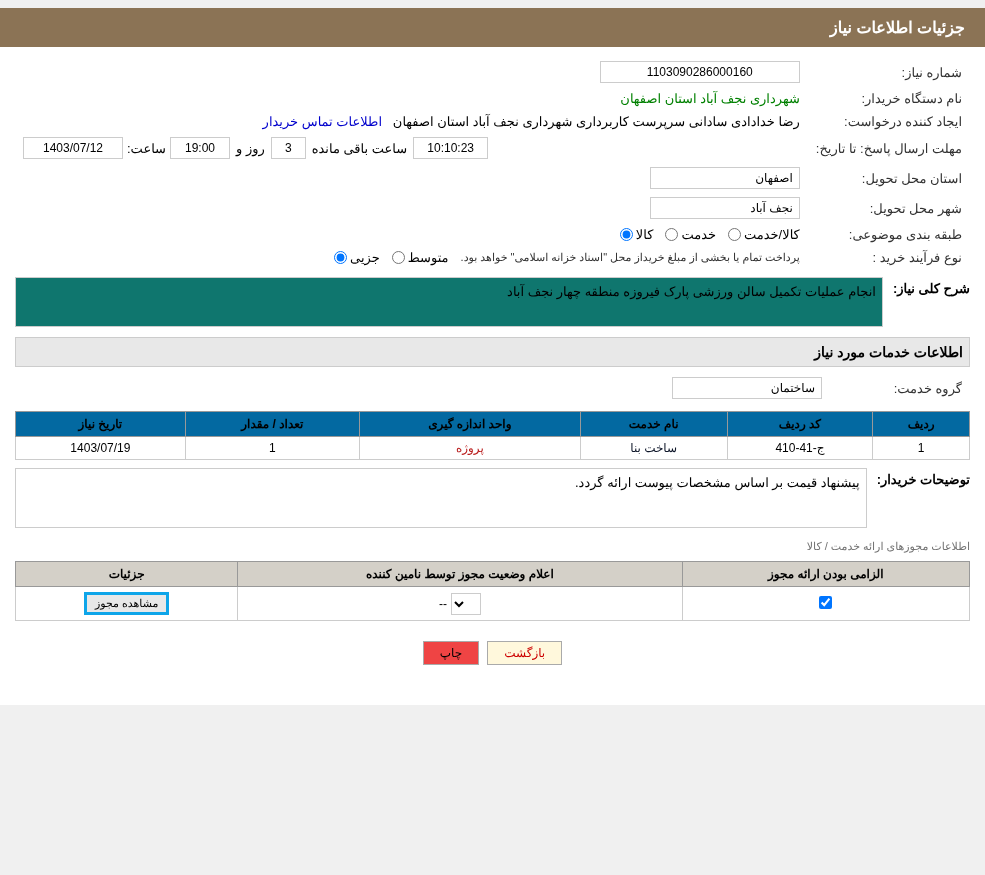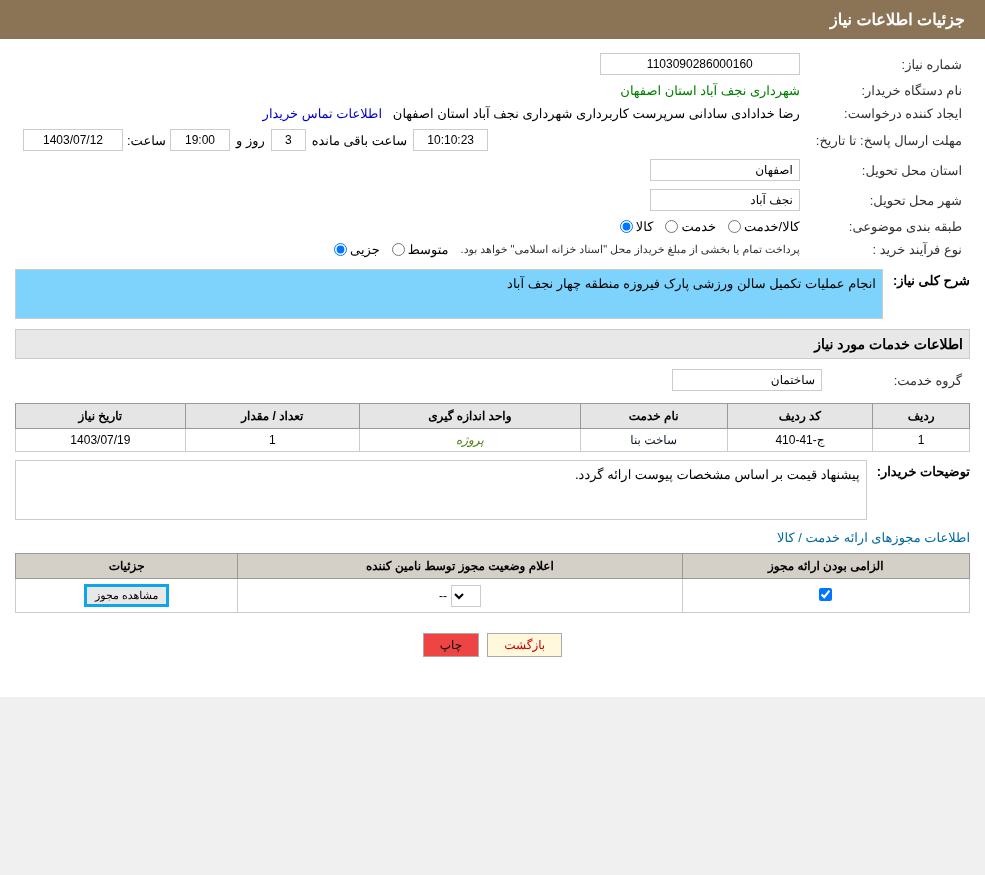--- a/index.html
+++ b/index.html
@@ -4,21 +4,21 @@
   <style>
     * { box-sizing: border-box; margin: 0; padding: 0; }
     body {
       font-family: Tahoma, Arial, sans-serif;
       font-size: 13px;
       background: #f0f0f0;
       direction: rtl;
     }
     .page-wrapper {
       max-width: 985px;
-      margin: 0 auto;
+      margin: 8px auto;
       background: #fff;
       padding-bottom: 30px;
     }
     .header-bar {
       background: #8B7355;
       color: #fff;
       text-align: right;
       padding: 10px 20px;
       font-size: 16px;
       font-weight: bold;
@@ -89,21 +89,21 @@
       align-items: center;
       gap: 3px;
     }
     .data-table {
       width: 100%;
       border-collapse: collapse;
       margin: 8px 0;
       font-size: 12px;
     }
     .data-table th {
-      background: #e5e5e5;
+      background: #0369a1;
       border: 1px solid #999;
       padding: 5px 8px;
       text-align: center;
       font-weight: bold;
     }
     .data-table td {
       border: 1px solid #ccc;
       padding: 4px 8px;
       text-align: center;
     }
@@ -148,23 +148,23 @@
       cursor: pointer;
       font-size: 11px;
     }
     .footer-btns {
       display: flex;
       justify-content: center;
       gap: 8px;
       margin-top: 20px;
     }
     .section-title-link {
-      color: #0369a1;
+      color: #737373;
       text-decoration: none;
-      font-size: 13px;
+      font-size: 11px;
     }
     .select-field {
       border: 1px solid #ccc;
       background: #fff;
       font-family: Tahoma, Arial, sans-serif;
       font-size: 12px;
       padding: 2px 4px;
       width: 200px;
     }
     .datetime-row {
@@ -285,21 +285,21 @@
               <input type="radio" name="purchase" checked="" style="">
             </div>
           </div>
         </td>
       </tr>
     </tbody>
       </table>
 
     <div style="display:flex; align-items:flex-start; gap:10px; margin: 8px 0; direction:rtl;">
       <div style="white-space:nowrap; font-weight:bold; padding-top:4px;">شرح کلی نیاز:</div>
-      <div style="flex:1; border:1px solid #ccc; padding:6px; min-height:50px; background:#7dd3fc; text-align:right;">
+      <div style="flex:1; border:1px solid #ccc; padding:6px; min-height:50px; background:#0f766e; text-align:right;">
         <span>انجام عملیات تکمیل سالن ورزشی پارک فیروزه منطقه چهار نجف آباد</span>
         <div style="width:16px; height:16px; cursor:se-resize; float:left;"> </div>
       </div>
     </div>
 
     <div class="section-header">
       <span>اطلاعات خدمات مورد نیاز</span>
     </div>
 
     <table class="info-table">
@@ -322,21 +322,21 @@
           <th>واحد اندازه گیری</th>
           <th>تعداد / مقدار</th>
           <th>تاریخ نیاز</th>
         </tr>
       </thead>
       <tbody id="services-tbody">
       <tr>
       <td>1</td>
       <td style="color:#000;">ج-41-410</td>
       <td style="color:#0f172a;">ساخت بنا</td>
-      <td style="color:#4d7c0f;font-style:italic;">پروژه</td>
+      <td style="color:#b91c1c;">پروژه</td>
       <td>1</td>
       <td>1403/07/19</td>
     </tr>
         </tbody>
     </table>
 
     <div style="display:flex; align-items:flex-start; gap:10px; margin: 8px 0; direction:rtl;">
       <div style="white-space:nowrap; font-weight:bold; padding-top:4px;">توضیحات خریدار:</div>
       <div style="flex:1;">
         <div style="border:1px solid #ccc; padding:6px; min-height:60px; background:#fff; text-align:right; position:relative;">

